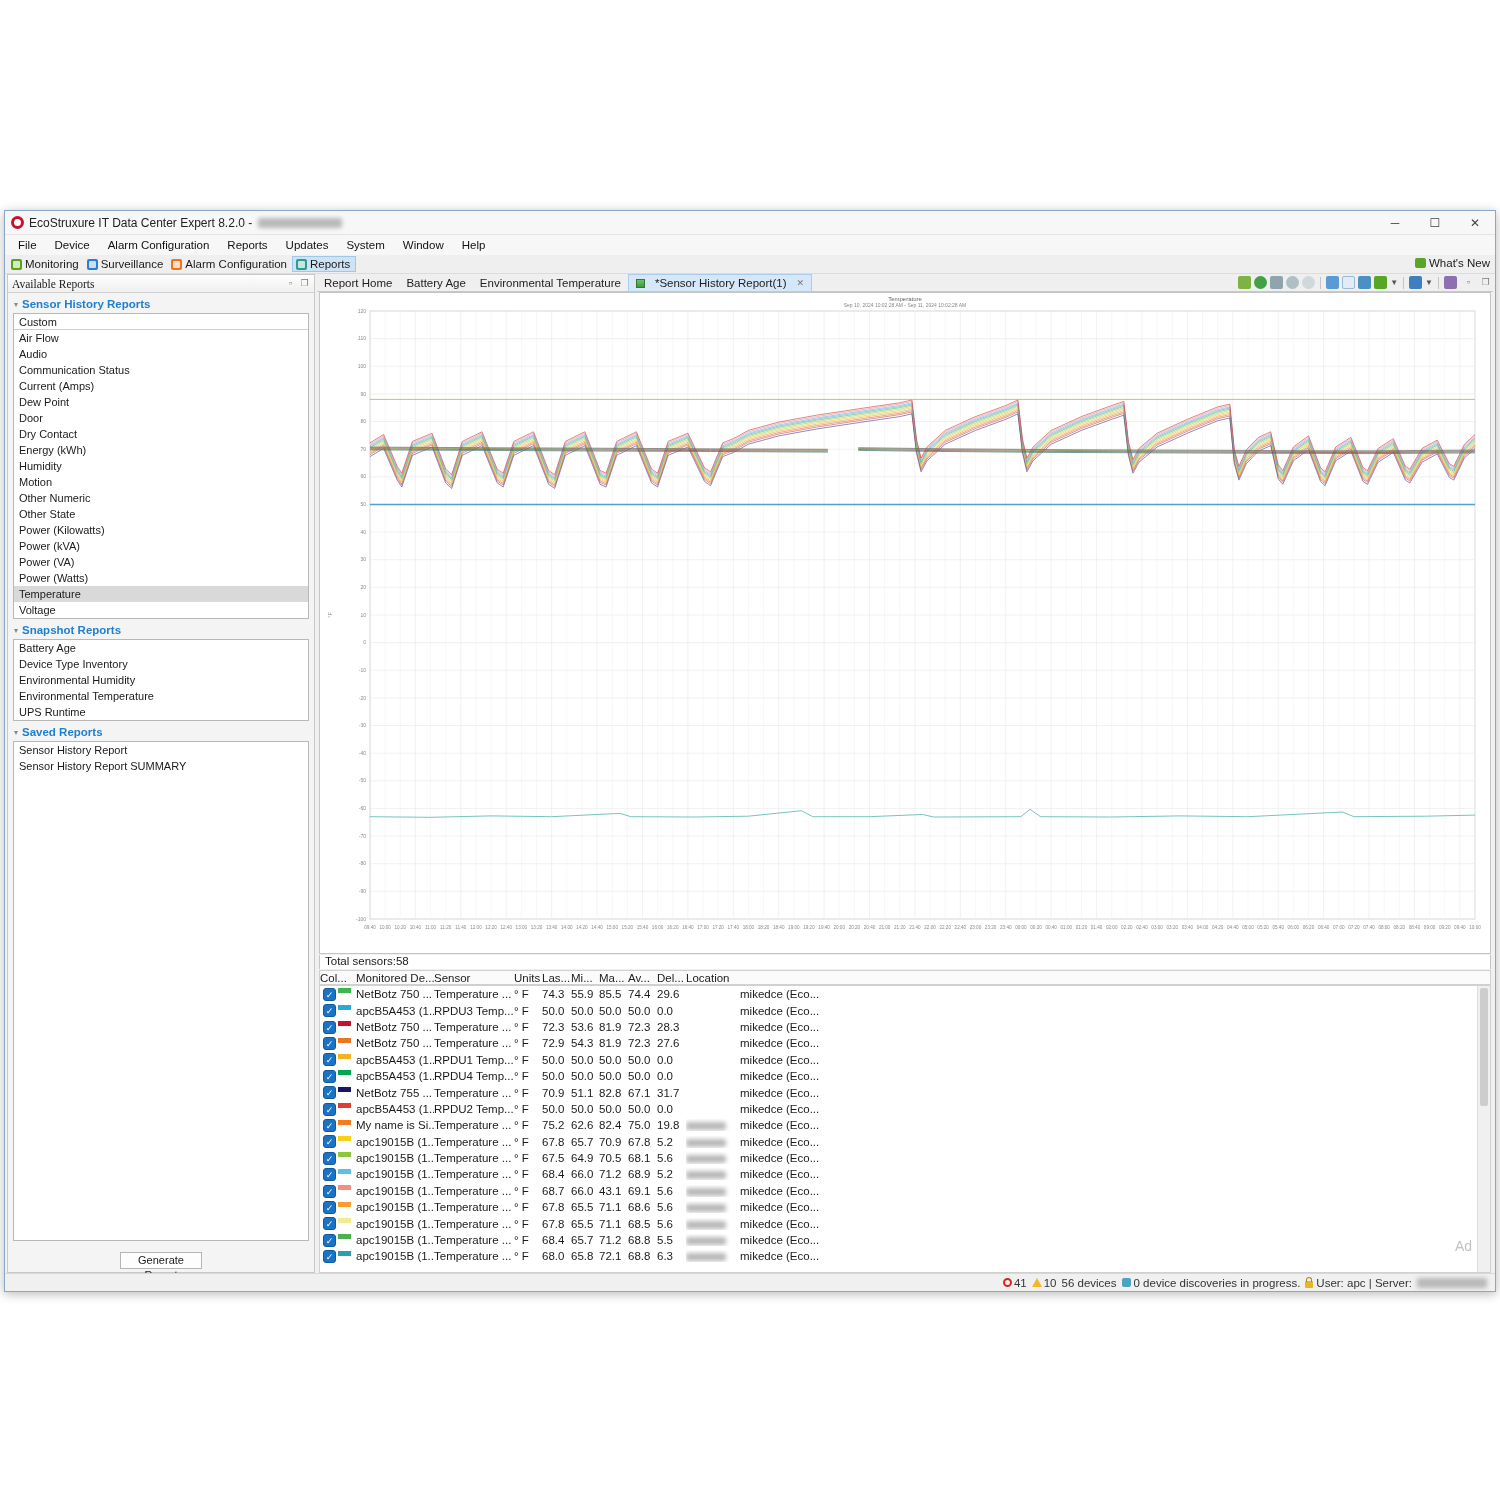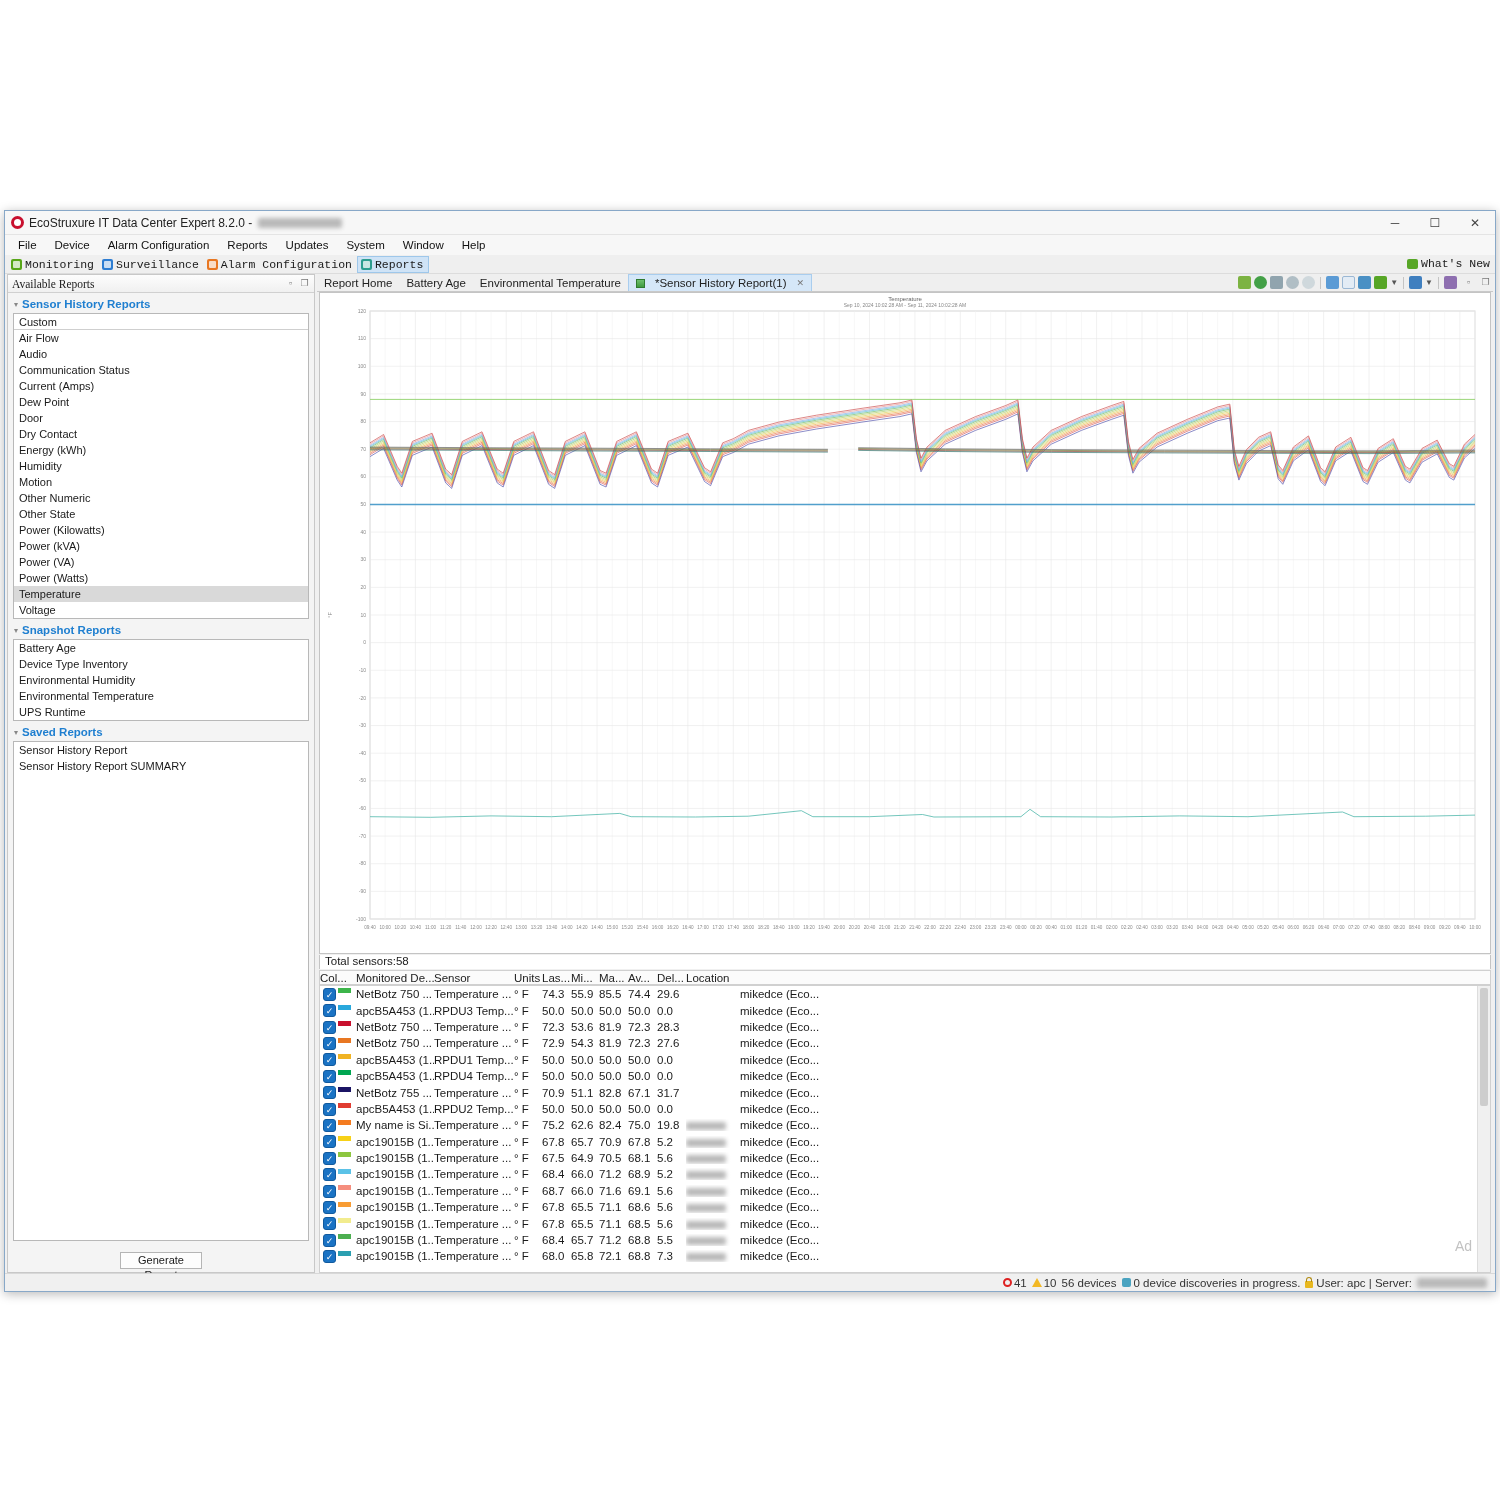--- a/index.html
+++ b/index.html
@@ -19,21 +19,21 @@
   .blurbox { display:inline-block; background:#b9b9b9; border-radius:2px; filter:blur(2px); vertical-align:middle; }
   .title-blur { width:84px; height:10px; margin-left:6px; }
   .win-controls { position:absolute; right:0; top:0; height:24px; display:flex; }
   .win-btn { width:40px; height:24px; display:flex; align-items:center; justify-content:center; font-size:12px; color:#444; }
 
   
   .menubar { position:absolute; left:0; top:24px; right:0; height:20px; background:#f7f7f7; display:flex; align-items:center; padding-left:4px; }
   .menu-item { padding:2px 9px; font-size:11.5px; color:#111; }
 
   
-  .perspbar { position:absolute; left:0; top:44px; right:0; height:19px; background:#efefef; display:flex; align-items:center; padding-left:3px; border-bottom:1px solid #dcdcdc;font-family:Liberation Mono, monospace;}
+  .perspbar { position:absolute; left:0; top:44px; right:0; height:19px; background:#efefef; display:flex; align-items:center; padding-left:3px; border-bottom:1px solid #dcdcdc;}
   .persp { display:flex; align-items:center; gap:3px; padding:1px 5px 1px 3px; font-size:11.5px; }
   .persp.active { background:#cfe3f6; border:1px solid #9ec7ea; }
   .persp-ico { width:11px; height:11px; border-radius:2px; display:inline-block; position:relative; }
   .persp-ico:after { content:""; position:absolute; left:2px; top:2px; right:2px; bottom:2px; background:rgba(255,255,255,.75); border-radius:1px; }
   .whats-new { position:absolute; right:5px; top:2px; display:flex; align-items:center; gap:3px; font-size:11.5px;padding-left:12px; }
   .bubble-ico { width:11px; height:10px; background:#57a626; border-radius:2px; position:relative; }
   .bubble-ico:after { content:""; position:absolute; left:2px; bottom:-3px; border:3px solid transparent; border-top-color:#57a626; }
 
   
   .sidebar { position:absolute; left:2px; top:63px; width:308px; bottom:18px; background:#f4f4f4; border:1px solid #c8c8c8; }
@@ -632,21 +632,21 @@
             <div class="cell"><span class="blurbox loc-blur"></span></div>
             <div class="cell num">mikedce (Eco...</div>
           </div>
           <div class="trow" style="grid-template-columns: 36px 78px 80px 28px 29px 28px 29px 29px 29px 54px 1fr;">
             <div class="cell" style="padding-left: 3px;"><span class="chk">✓</span><span class="swatch" style="background:#f58e7e"></span></div>
             <div class="cell num">apc19015B (1...</div>
             <div class="cell num">Temperature ...</div>
             <div class="cell num">° F</div>
             <div class="cell num">68.7</div>
             <div class="cell num">66.0</div>
-            <div class="cell num">71.6</div>
+            <div class="cell num">43.1</div>
             <div class="cell num">69.1</div>
             <div class="cell num">5.6</div>
             <div class="cell"><span class="blurbox loc-blur"></span></div>
             <div class="cell num">mikedce (Eco...</div>
           </div>
           <div class="trow" style="grid-template-columns: 36px 78px 80px 28px 29px 28px 29px 29px 29px 54px 1fr;">
             <div class="cell" style="padding-left: 3px;"><span class="chk">✓</span><span class="swatch" style="background:#f89c33"></span></div>
             <div class="cell num">apc19015B (1...</div>
             <div class="cell num">Temperature ...</div>
             <div class="cell num">° F</div>
@@ -686,21 +686,21 @@
           </div>
           <div class="trow" style="grid-template-columns: 36px 78px 80px 28px 29px 28px 29px 29px 29px 54px 1fr;">
             <div class="cell" style="padding-left: 3px;"><span class="chk">✓</span><span class="swatch" style="background:#2b9fb0"></span></div>
             <div class="cell num">apc19015B (1...</div>
             <div class="cell num">Temperature ...</div>
             <div class="cell num">° F</div>
             <div class="cell num">68.0</div>
             <div class="cell num">65.8</div>
             <div class="cell num">72.1</div>
             <div class="cell num">68.8</div>
-            <div class="cell num">7.3</div>
+            <div class="cell num">6.3</div>
             <div class="cell"><span class="blurbox loc-blur"></span></div>
             <div class="cell num">mikedce (Eco...</div>
           </div>
           <div class="vscroll">
             <div class="vthumb"></div>
           </div>
         <div class="ad-frag">Ad</div>
       </div>
     </div>
 

